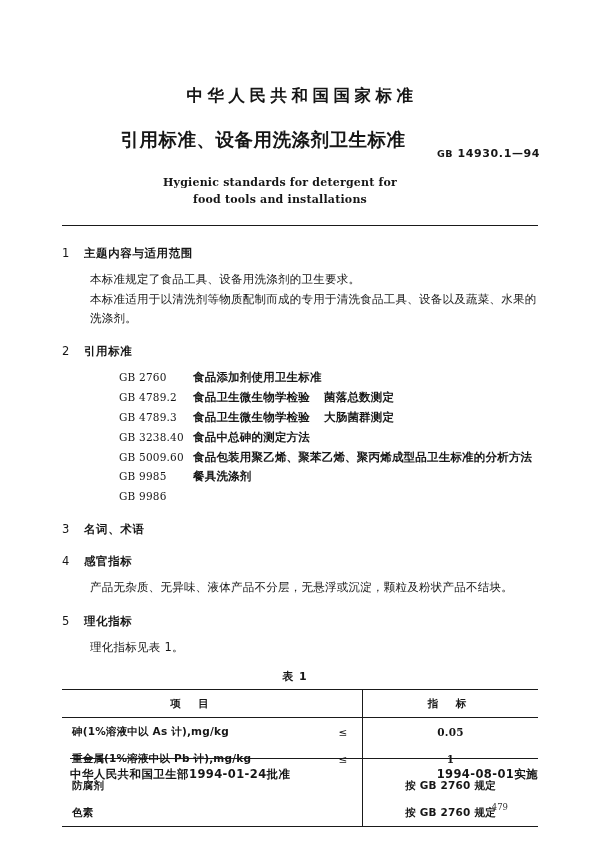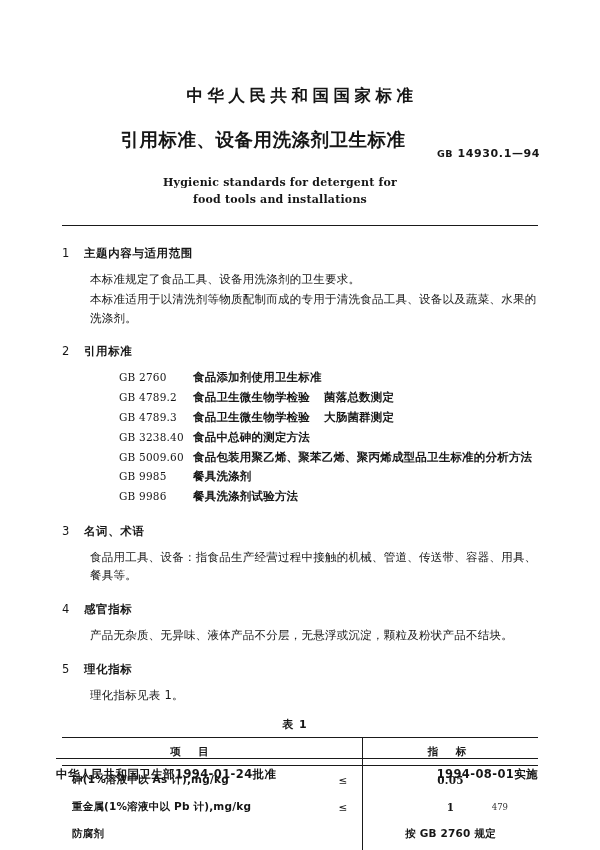--- a/index.html
+++ b/index.html
@@ -168,21 +168,21 @@
   .hdr .col-op   { border-bottom: 1px solid #1a1a1a; }
   .hdr .col-val  { letter-spacing: 7px; }
   .mono-txt {
     font-family: "DejaVu Serif", "Liberation Serif", serif;
     font-weight: bold;
   }
 
   
   .footer {
     position: absolute;
-    left: 56px;
+    left: 70px;
     right: 62px;
     top: 758px;
   }
   .footer-rule {
     border-top: 1.6px solid #1a1a1a;
   }
   .footer-row {
     display: flex;
     justify-content: space-between;
     align-items: baseline;
@@ -257,29 +257,27 @@
       <div class="ref-item">
         <span class="ref-code">GB 5009.60</span>
         <span class="ref-name"><span>食品包装用聚乙烯、聚苯乙烯、聚丙烯成型品卫生标准的分析方法</span><span class="sub"></span></span>
       </div>
       <div class="ref-item">
         <span class="ref-code">GB 9985</span>
         <span class="ref-name"><span>餐具洗涤剂</span><span class="sub"></span></span>
       </div>
       <div class="ref-item">
         <span class="ref-code">GB 9986</span>
-        <span class="ref-name"><span>餐具洗涤剂试验方法</span><span class="sub"></span></span>
       </div>
     </div>
 
     <div class="sec-head">
       <span class="sec-num">3</span>
       <span>名词、术语</span>
     </div>
-    <div class="para">食品用工具、设备：指食品生产经营过程中接触的机械、管道、传送带、容器、用具、餐具等。</div>
 
     <div class="sec-head">
       <span class="sec-num">4</span>
       <span>感官指标</span>
     </div>
     <div class="para">产品无杂质、无异味、液体产品不分层，无悬浮或沉淀，颗粒及粉状产品不结块。</div>
 
     <div class="sec-head">
       <span class="sec-num">5</span>
       <span>理化指标</span>

